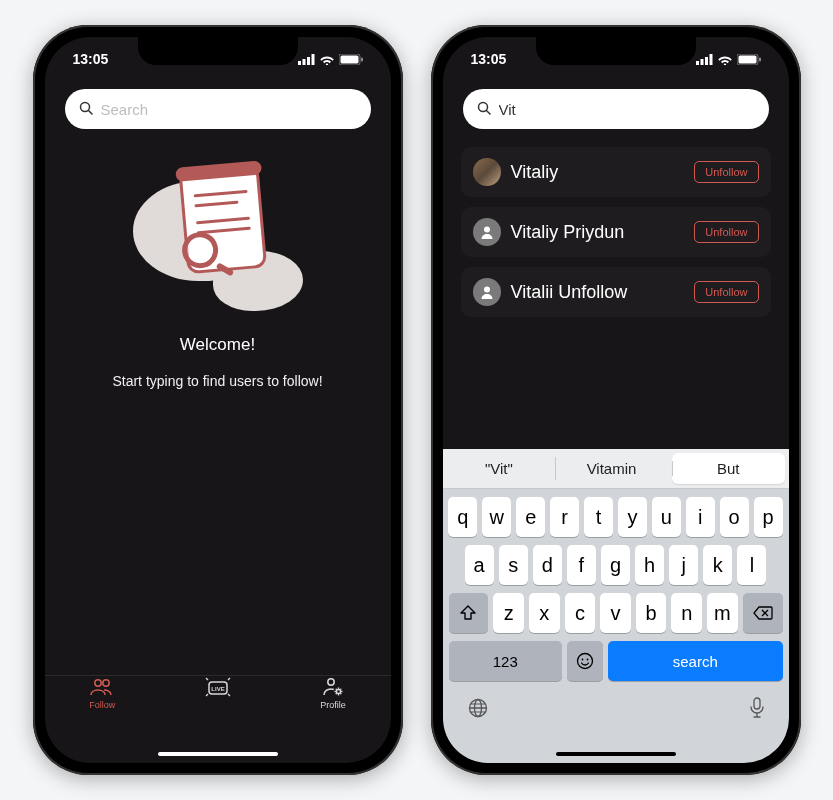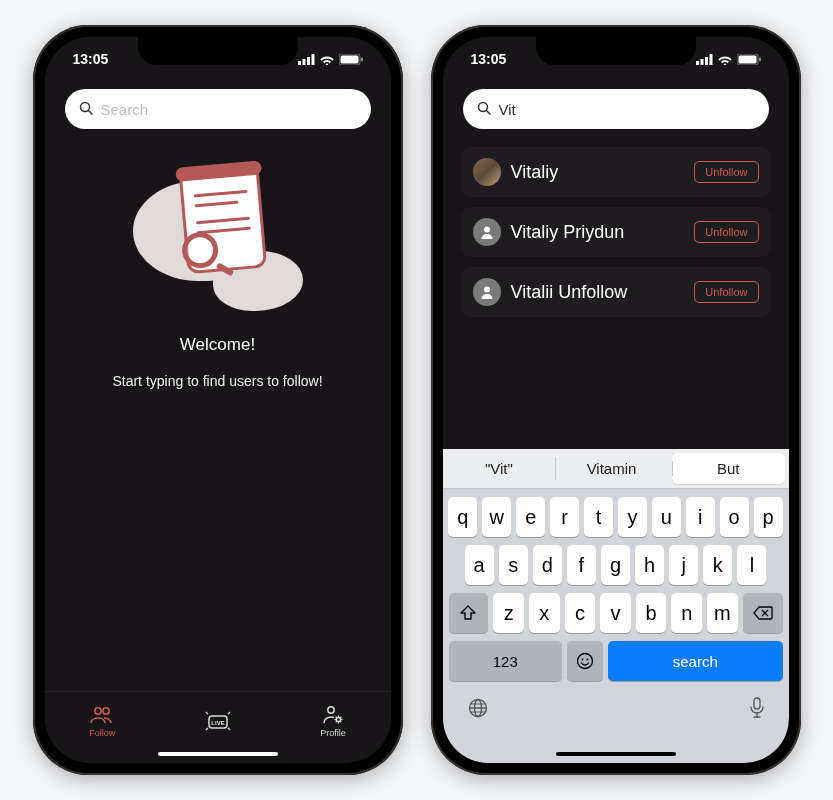--- a/index.html
+++ b/index.html
@@ -119,22 +119,22 @@
     overflow:hidden; flex-shrink:0;
   }
   .avatar.img { background: linear-gradient(135deg,#8a6a4a,#5a4a3a,#c0a080); }
   .user-name { flex:1; color:#fff; font-size:18px; }
   .unfollow-btn {
     border:1px solid #cf5a52; color:#cf5a52; background:transparent;
     border-radius:5px; font-size:11px; padding:4px 10px; cursor:pointer;
   }
 
   .tab-bar {
-    height: 72px; border-top:1px solid #2a2a2a;
-    display:flex; justify-content:space-around; align-items:center;
+    height: 88px; border-top:1px solid #2a2a2a;
+    display:flex; justify-content:space-around; align-items:flex-start;
     padding-bottom:14px;
   }
   .tab { display:flex; flex-direction:column; align-items:center; gap:2px; color:#d8d8d8; font-size:9px; }
   .tab.active { color:#cf5a52; }
   .tab .ticon { height:22px; display:flex; align-items:center; }
 
   .home-indicator {
     position:absolute; bottom:7px; left:50%; transform:translateX(-50%);
     width:120px; height:4px; background:#fff; border-radius:3px;
   }

